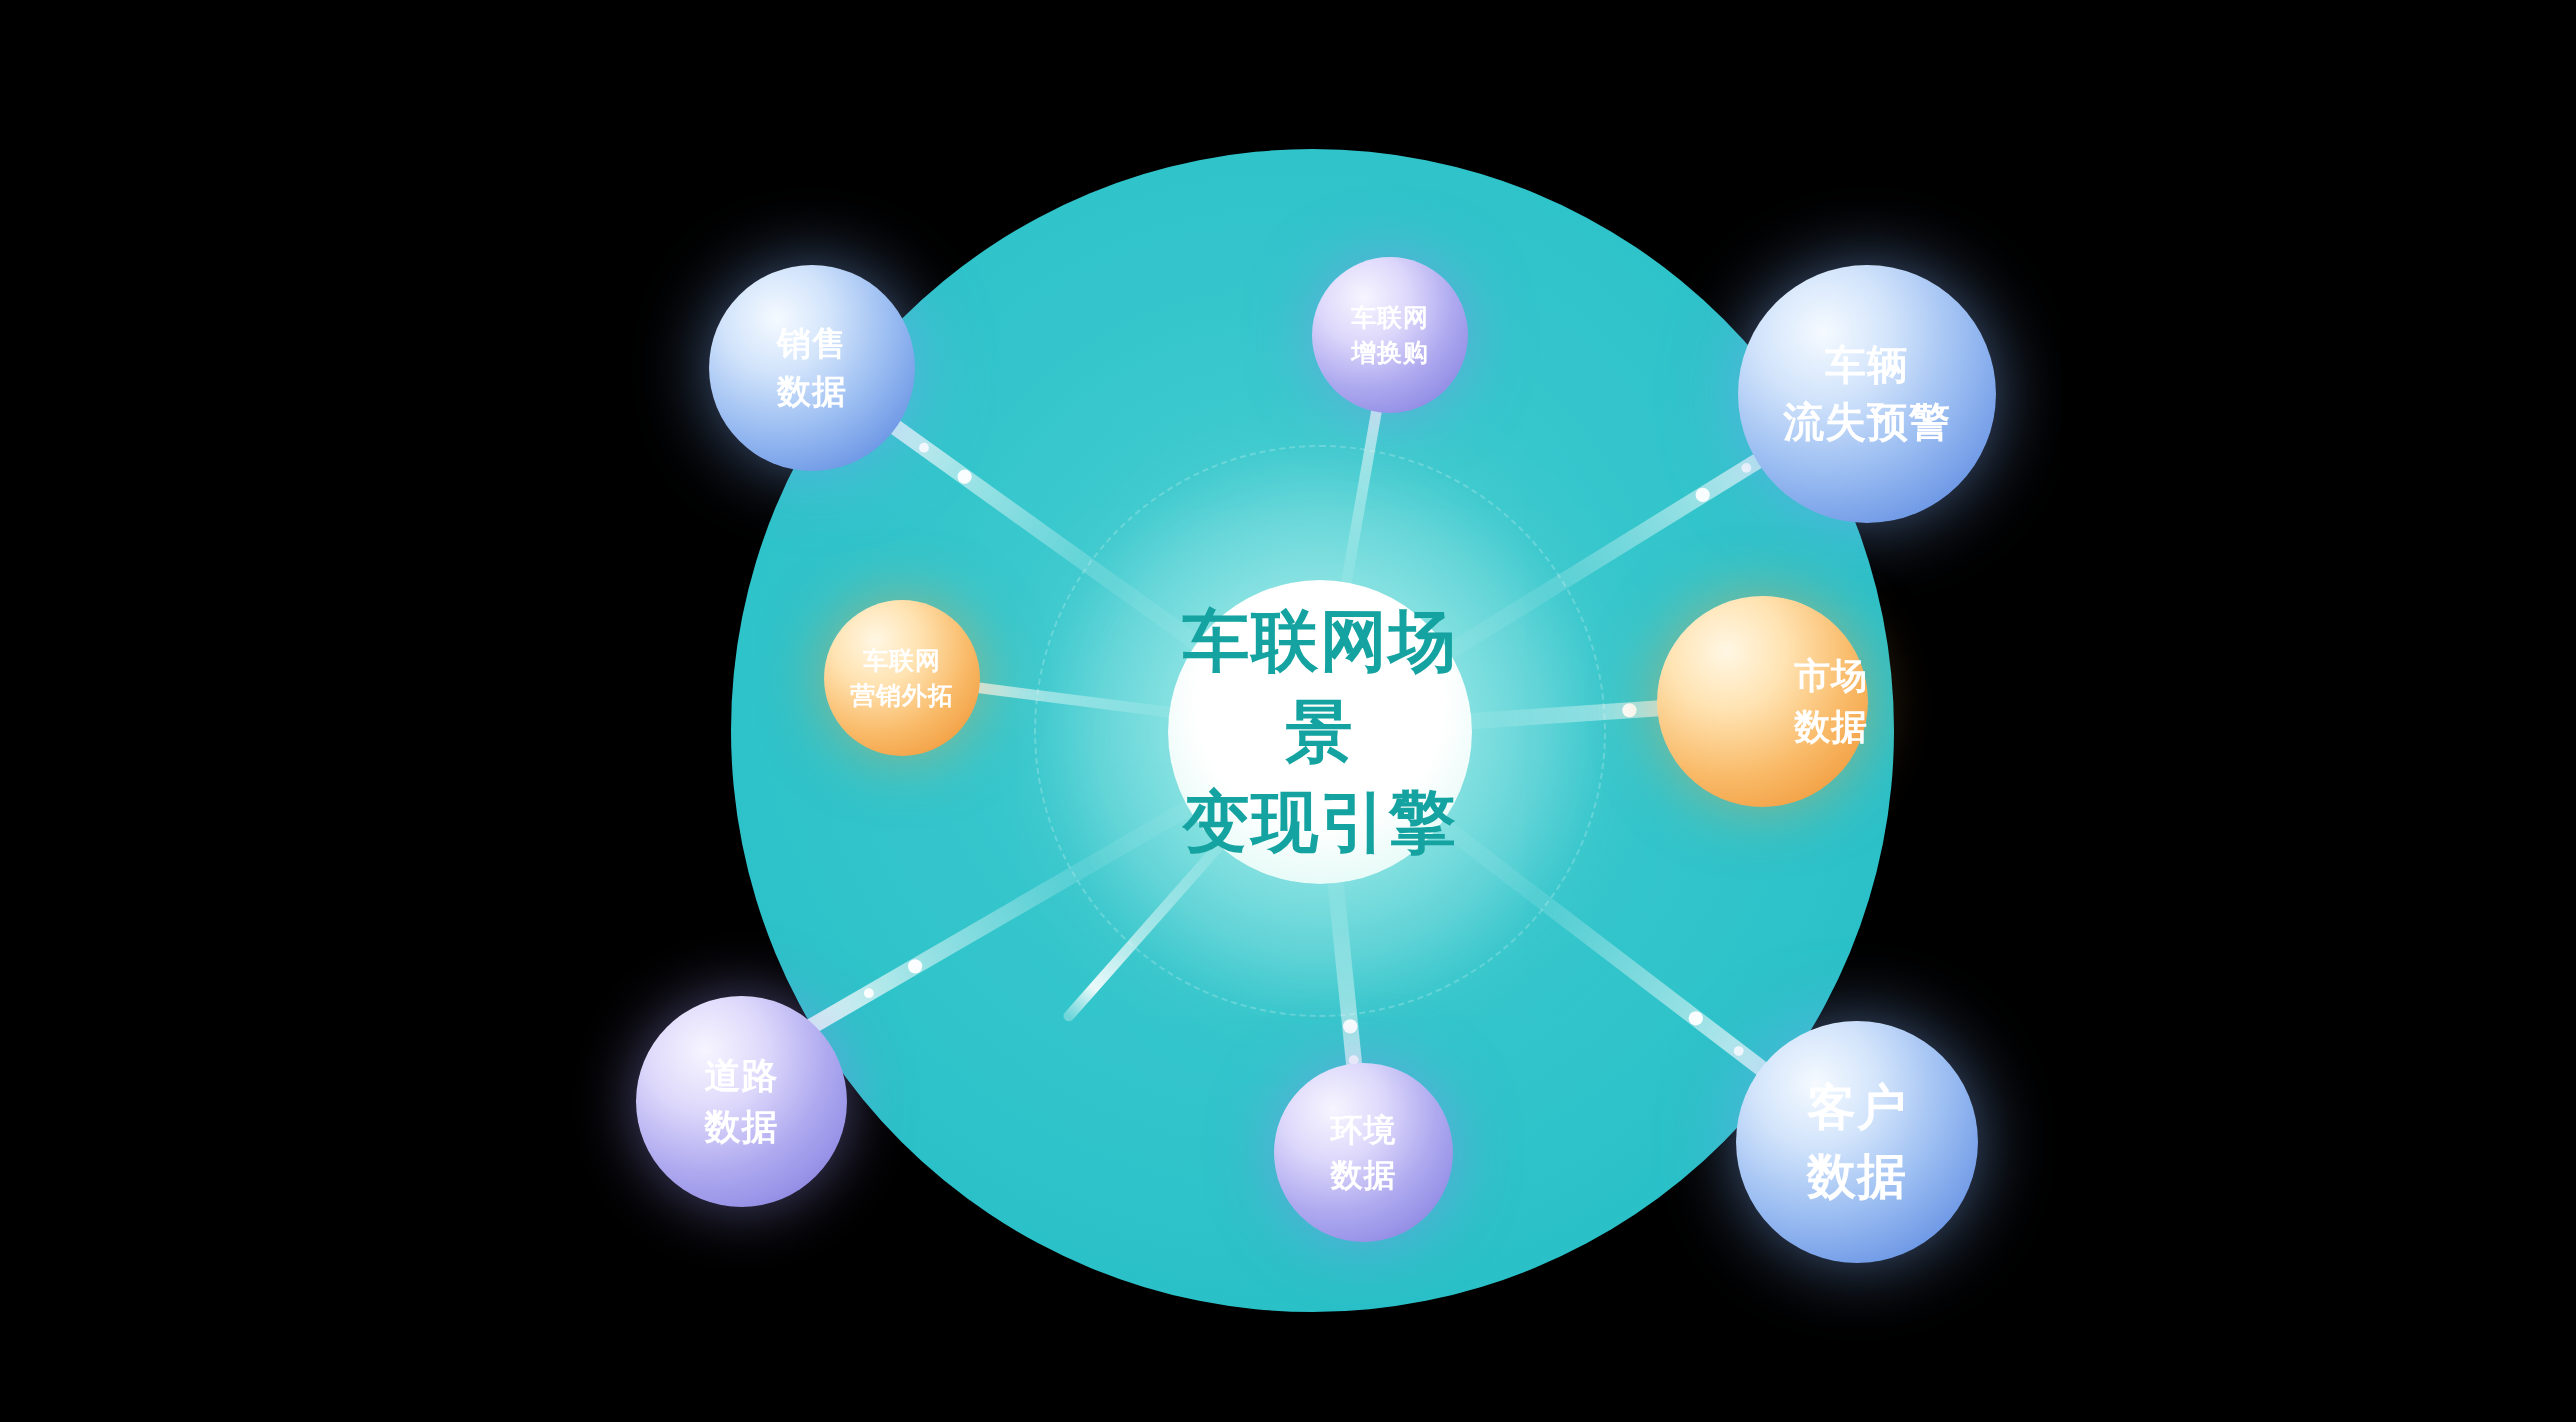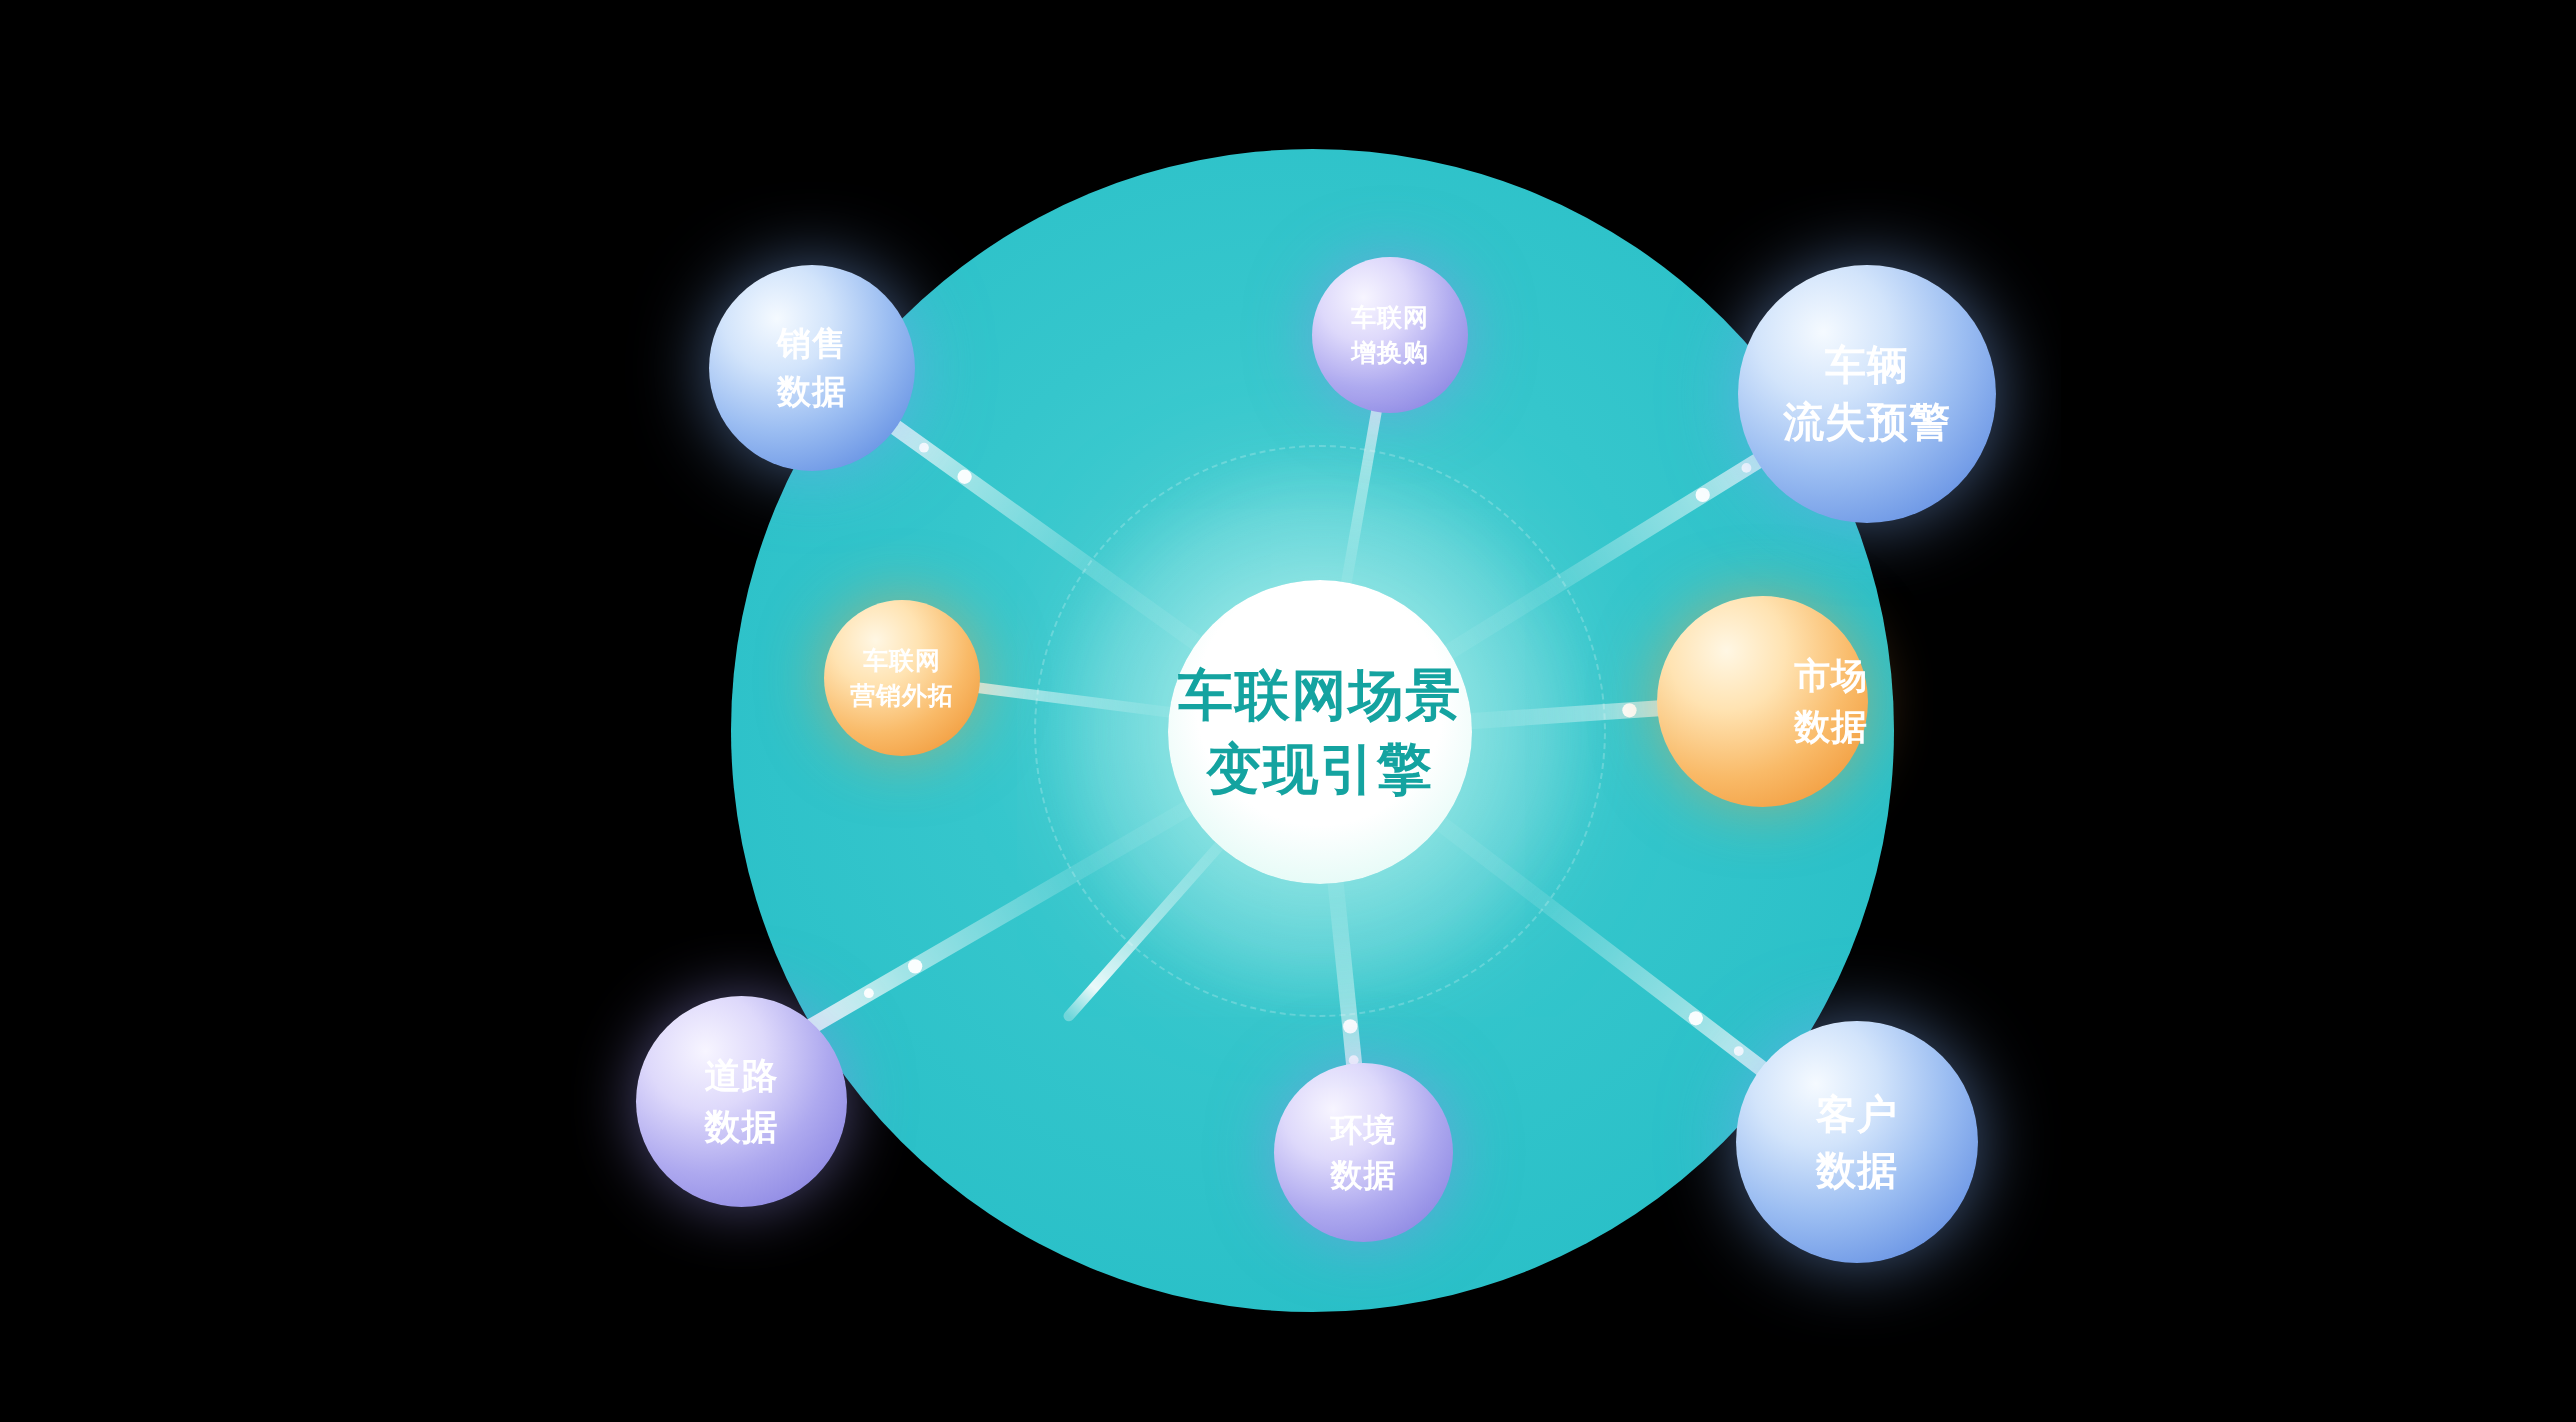--- a/index.html
+++ b/index.html
@@ -80,35 +80,35 @@
     box-shadow: 0 0 143px 40px rgba(215,252,246,0.55);
     display: flex;
     align-items: center;
     justify-content: center;
     z-index: 5;
   }
   .center-node .label {
     white-space: pre-line;
     text-align: center;
     line-height: 1.35;
-    font-size: 55px;
+    font-size: 67px;
     font-weight: 800;
     letter-spacing: 1.8px;
     color: #14a3a0;
   }
   
   .node-sales        { left: 709px;  top: 265px;  width: 206px; height: 206px; font-size: 34px; }
   .node-trade        { left: 1312px; top: 257px;  width: 156px; height: 156px; font-size: 25px; }
   .node-vehicle      { left: 1738px; top: 265px;  width: 258px; height: 258px; font-size: 41px; }
   .node-marketing    { left: 824px;  top: 600px;  width: 156px; height: 156px; font-size: 25px; }
   .node-market       { left: 1657px; top: 596px;  width: 211px; height: 211px; font-size: 36px; justify-content: flex-end; }
   .node-road         { left: 636px;  top: 996px; width: 211px; height: 211px; font-size: 36px; }
   .node-churn        { left: 1003px; top: 950px; width: 132px; height: 132px; font-size: 22.4px; }
   .node-environment  { left: 1274px; top: 1063px; width: 179px; height: 179px; font-size: 32px; }
-  .node-customer     { left: 1736px; top: 1021px; width: 242px; height: 242px; font-size: 40px; }
+  .node-customer     { left: 1736px; top: 1021px; width: 242px; height: 242px; font-size: 49px; }
 </style>
 </head>
 <body>
 
 <div class="stage">
 
   <div class="main-disc"></div>
   <div class="inner-halo"></div>
 
   <svg class="spokes" id="spokes" viewBox="0 0 2880 1590" xmlns="http://www.w3.org/2000/svg">

